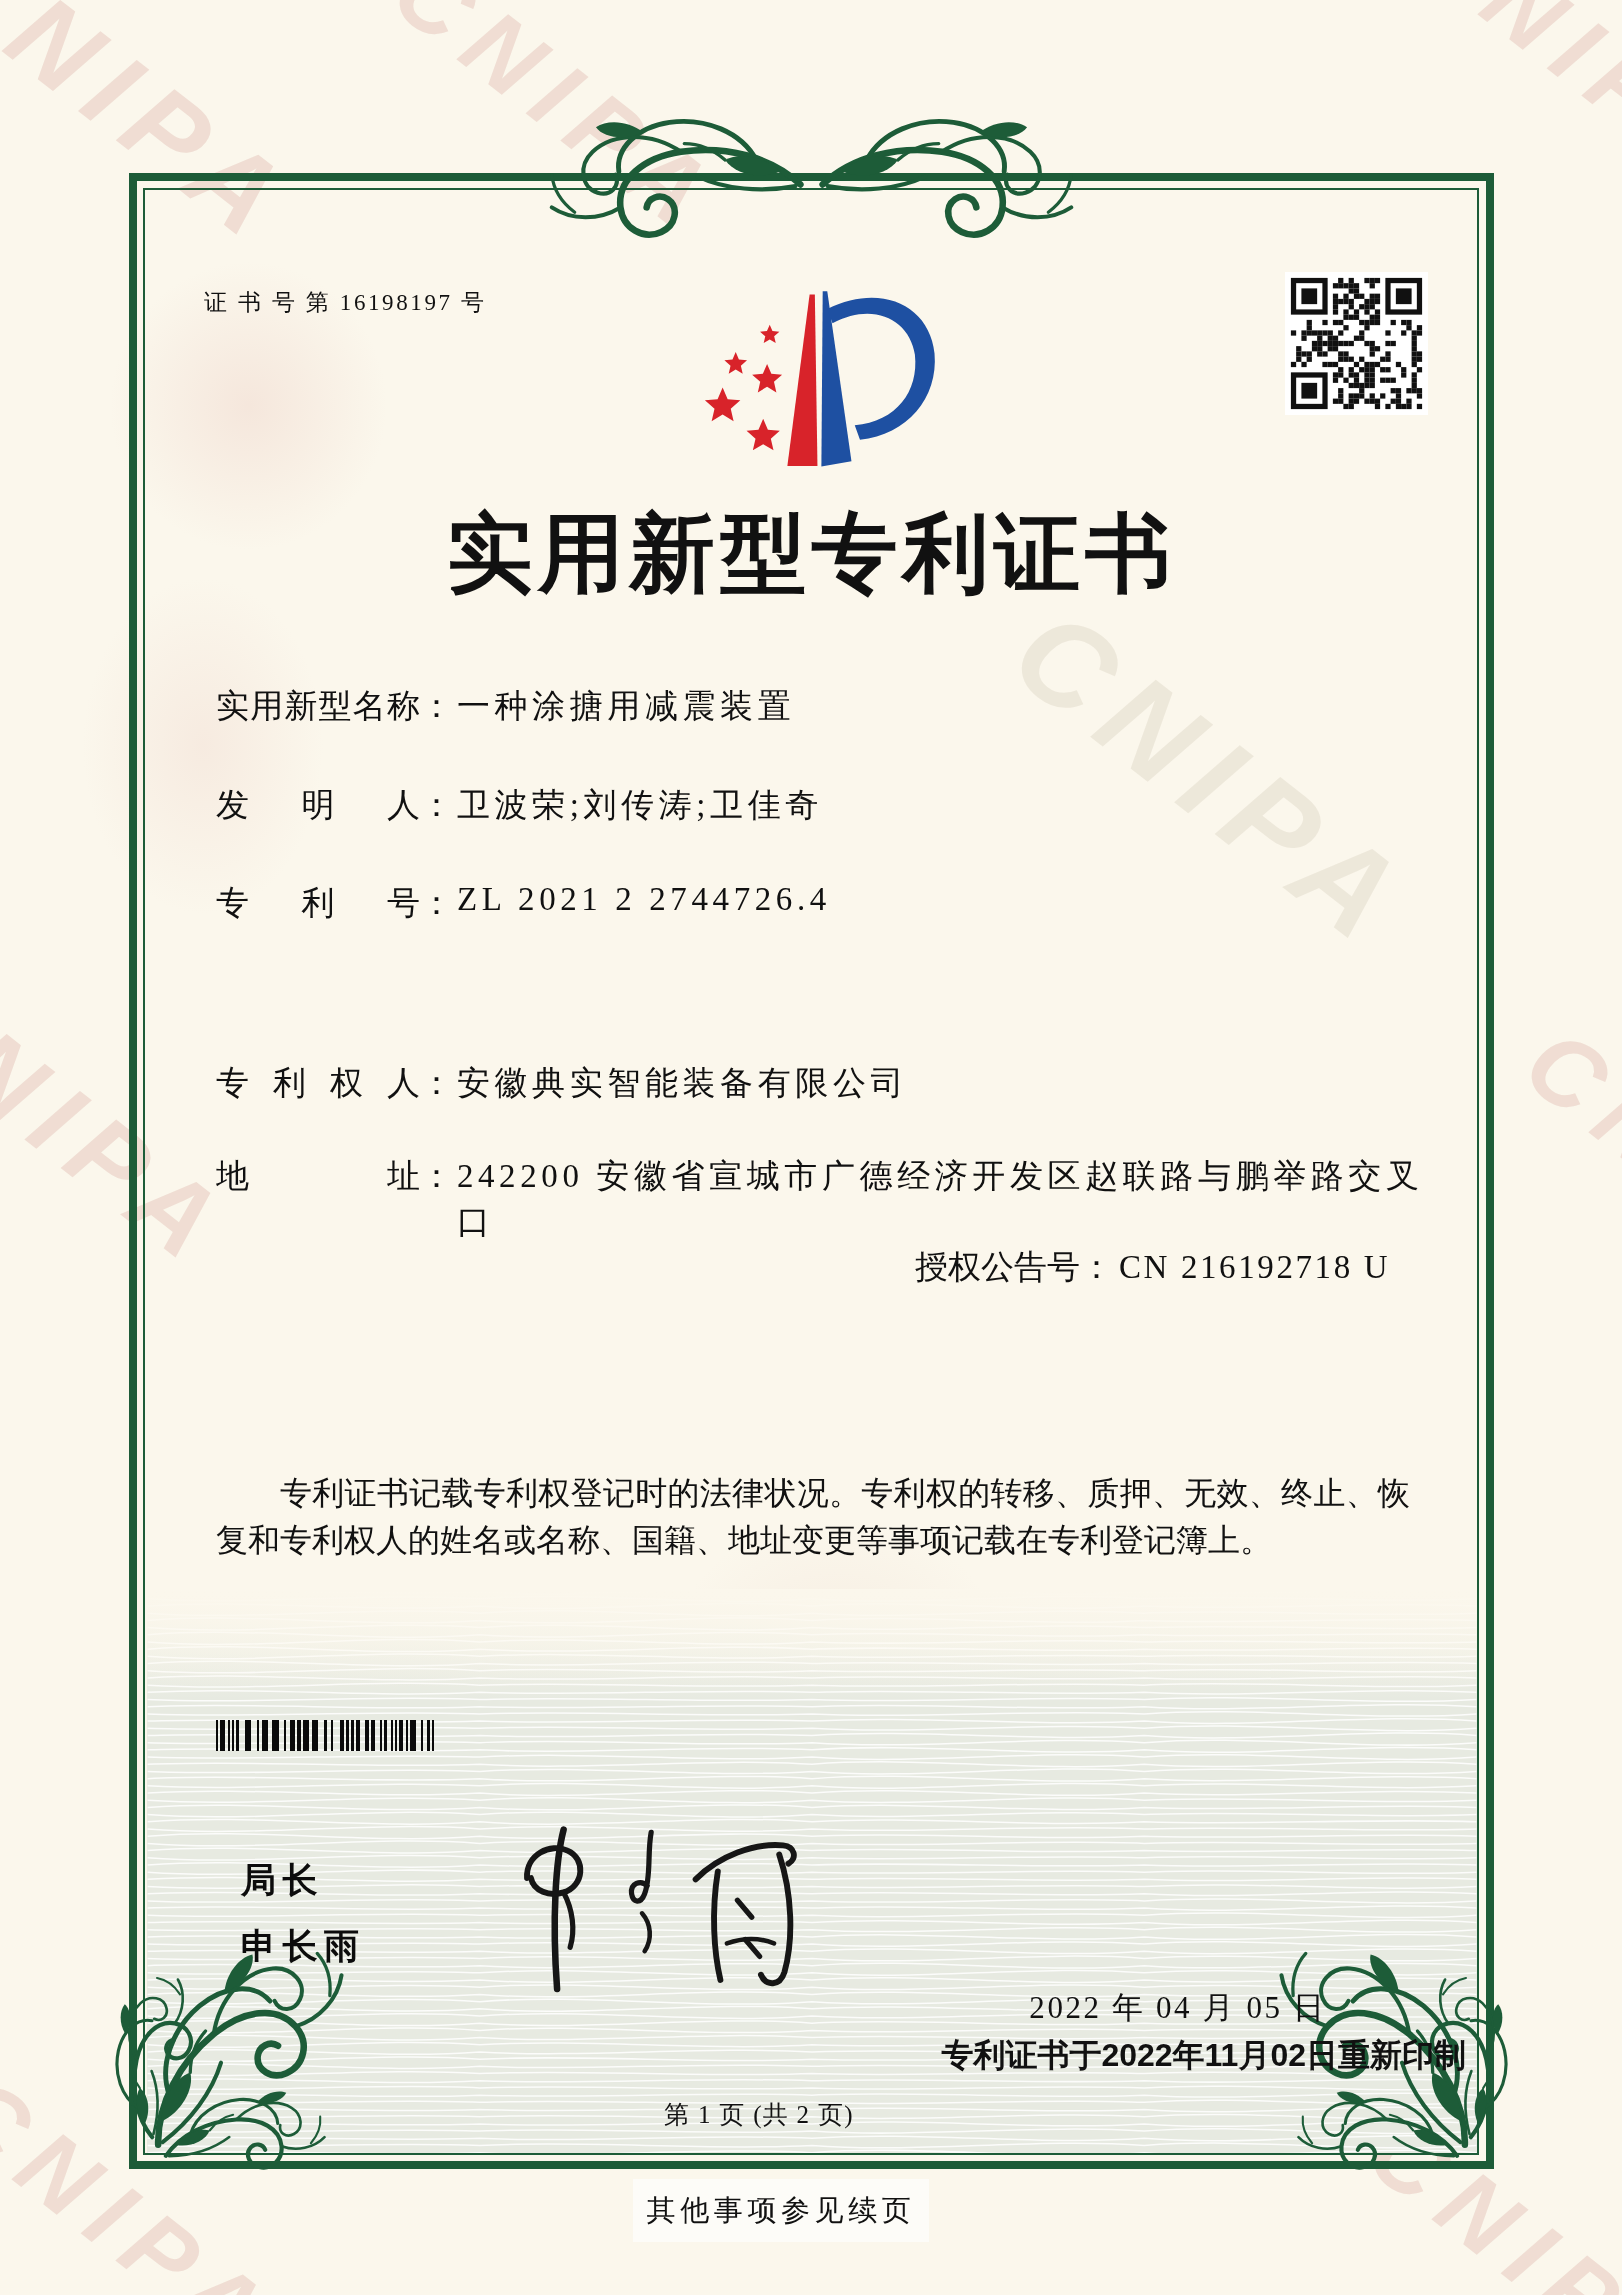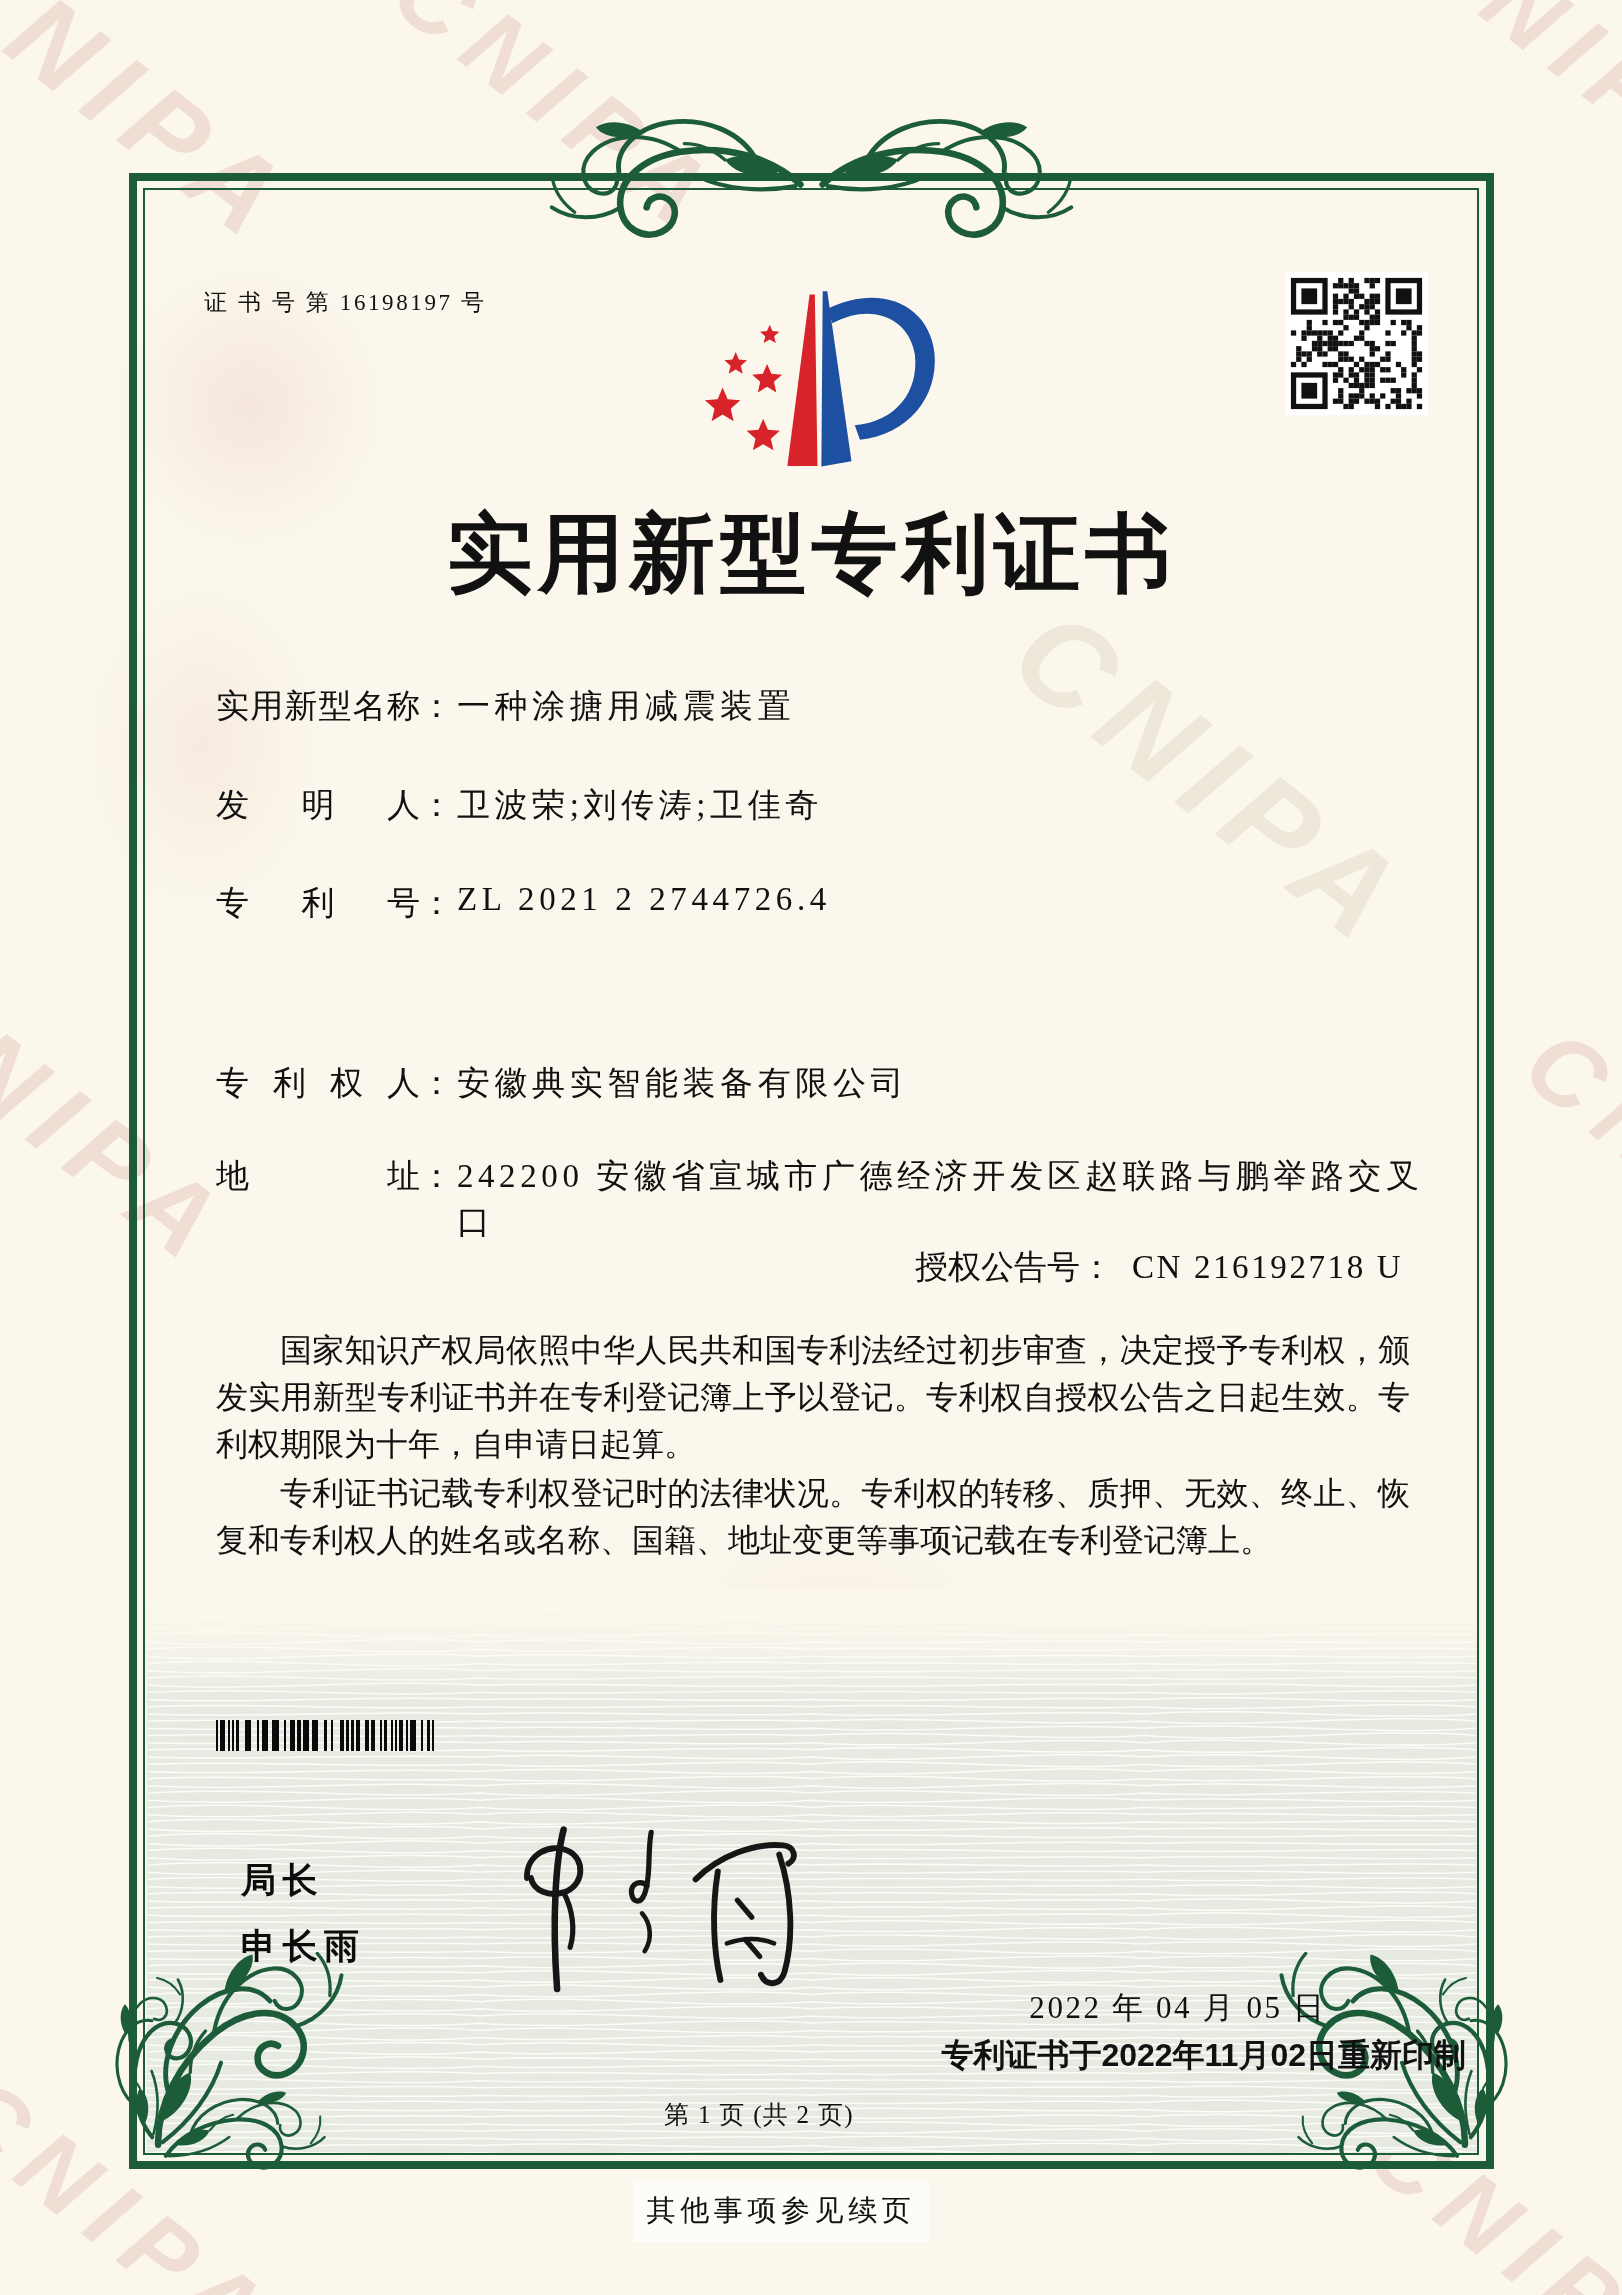--- a/index.html
+++ b/index.html
@@ -28,21 +28,21 @@
   .title{position:absolute;left:0;top:496px;width:1623px;text-align:center;
          font-size:86px;font-weight:bold;letter-spacing:5.2px;}
   .field{position:absolute;left:216px;font-size:33px;white-space:nowrap;}
   .field .lab{display:inline-block;width:204px;text-align:justify;text-align-last:justify;
               vertical-align:top;}
   .field .colon{display:inline-block;vertical-align:top;}
   .field .val{display:inline-block;letter-spacing:4.6px;vertical-align:top;margin-left:3.9px;}
   .field.wrap{white-space:normal;}
   .field.wrap .val{width:995px;white-space:normal;line-height:1.38;}
   .grant2{position:absolute;left:915px;font-size:33px;white-space:nowrap;}
-  .grant2 .val{letter-spacing:2.6px;margin-left:19px;}
+  .grant2 .val{letter-spacing:2.6px;margin-left:6px;}
   .body-par{position:absolute;left:216px;width:1194px;font-size:32px;line-height:47px;
             text-align:justify;text-indent:2em;}
   .officer{position:absolute;left:241px;font-family:"Liberation Sans","DejaVu Sans",sans-serif;
            font-weight:bold;font-size:35px;letter-spacing:6.5px;color:#0c0c0c;}
   .issue-date{position:absolute;left:949px;top:1987px;width:458px;text-align:center;
               font-size:31px;letter-spacing:2.6px;}
   .reprint{position:absolute;left:877px;top:2034px;width:589px;text-align:right;
            font-family:"Liberation Sans","DejaVu Sans",sans-serif;font-weight:bold;font-size:32px;}
   .pageinfo{position:absolute;left:530px;top:2098px;width:458px;text-align:center;font-size:25px;letter-spacing:1.3px;}
   .footnote{position:absolute;left:633px;top:2179px;width:296px;height:63px;background:#fdfcf8;
@@ -428,21 +428,20 @@
   <div class="field" style="top:1061px;">
     <span class="lab">专利权人</span><span class="colon">：</span><span class="val">安徽典实智能装备有限公司</span>
   </div>
   <div class="field wrap" style="top:1154px;">
     <span class="lab">地址</span><span class="colon">：</span><span class="val">242200 安徽省宣城市广德经济开发区赵联路与鹏举路交叉口</span>
   </div>
   <div class="grant2" style="top:1245px;">
     <span>授权公告号</span><span>：</span><span class="val">CN 216192718 U</span>
   </div>
 
-  <div class="body-par" style="top:1327px;">国家知识产权局依照中华人民共和国专利法经过初步审查，决定授予专利权，颁发实用新型专利证书并在专利登记簿上予以登记。专利权自授权公告之日起生效。专利权期限为十年，自申请日起算。</div>
   <div class="body-par" style="top:1470px;">专利证书记载专利权登记时的法律状况。专利权的转移、质押、无效、终止、恢复和专利权人的姓名或名称、国籍、地址变更等事项记载在专利登记簿上。</div>
 
   <div class="barcode" id="barcode">
       <div style="width:2px;background:#0a0a0a"></div>
       <div style="width:2px;background:transparent"></div>
       <div style="width:5.2px;background:#0a0a0a"></div>
       <div style="width:2.6px;background:transparent"></div>
       <div style="width:2px;background:#0a0a0a"></div>
       <div style="width:2px;background:transparent"></div>
       <div style="width:2.6px;background:#0a0a0a"></div>

